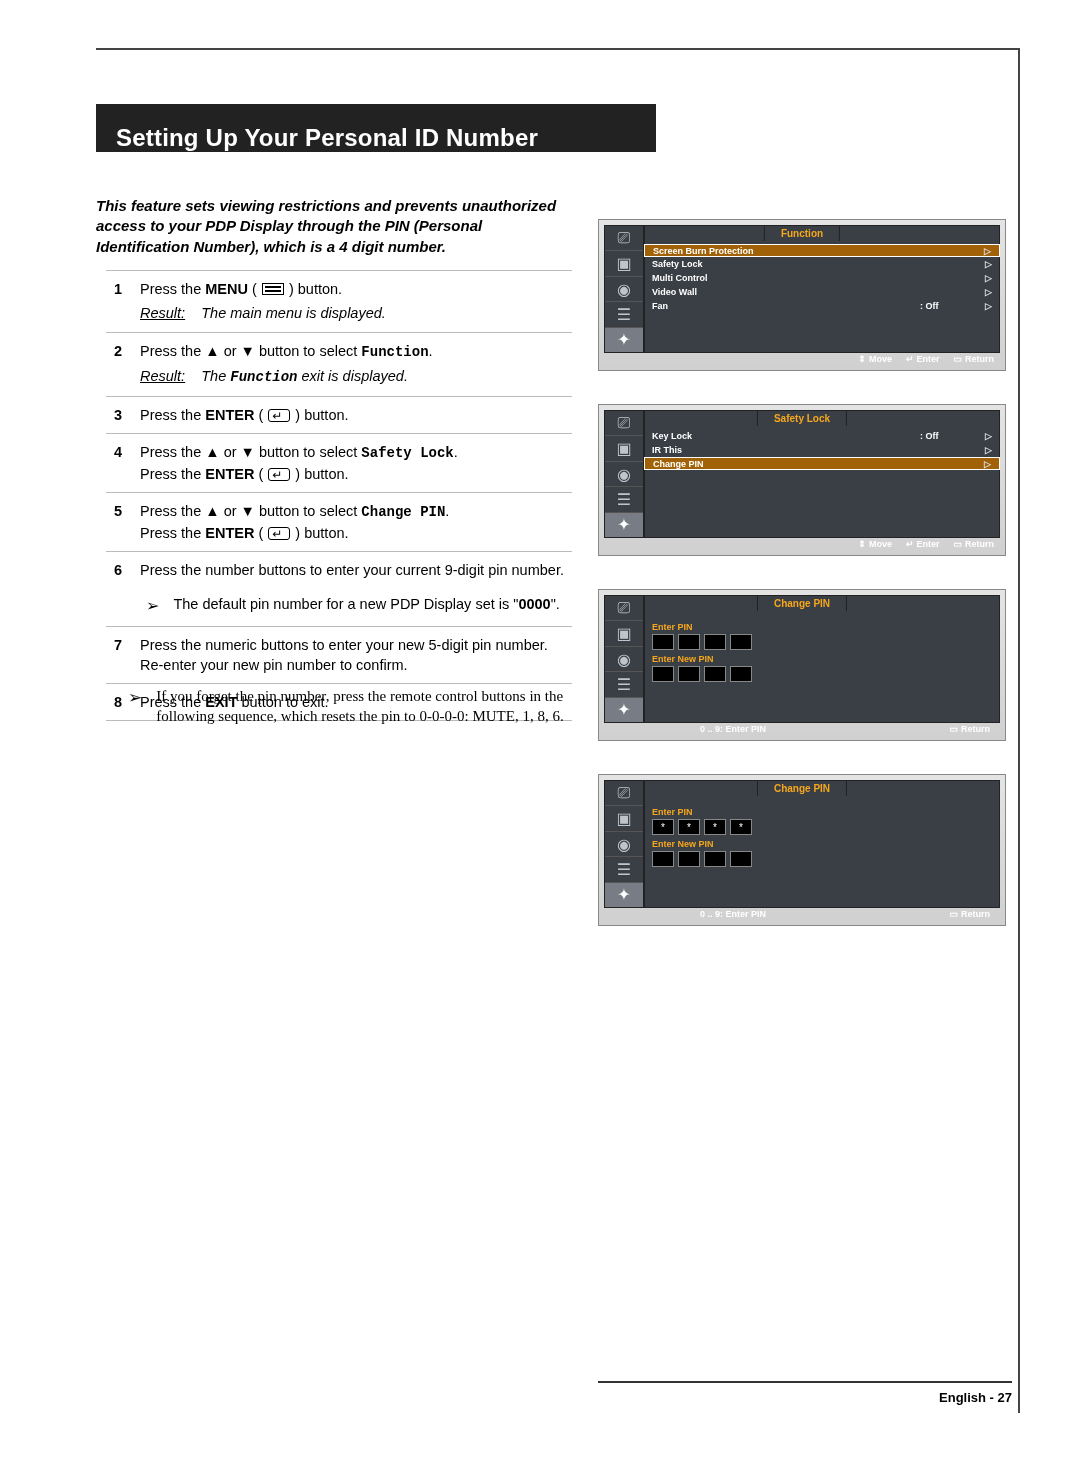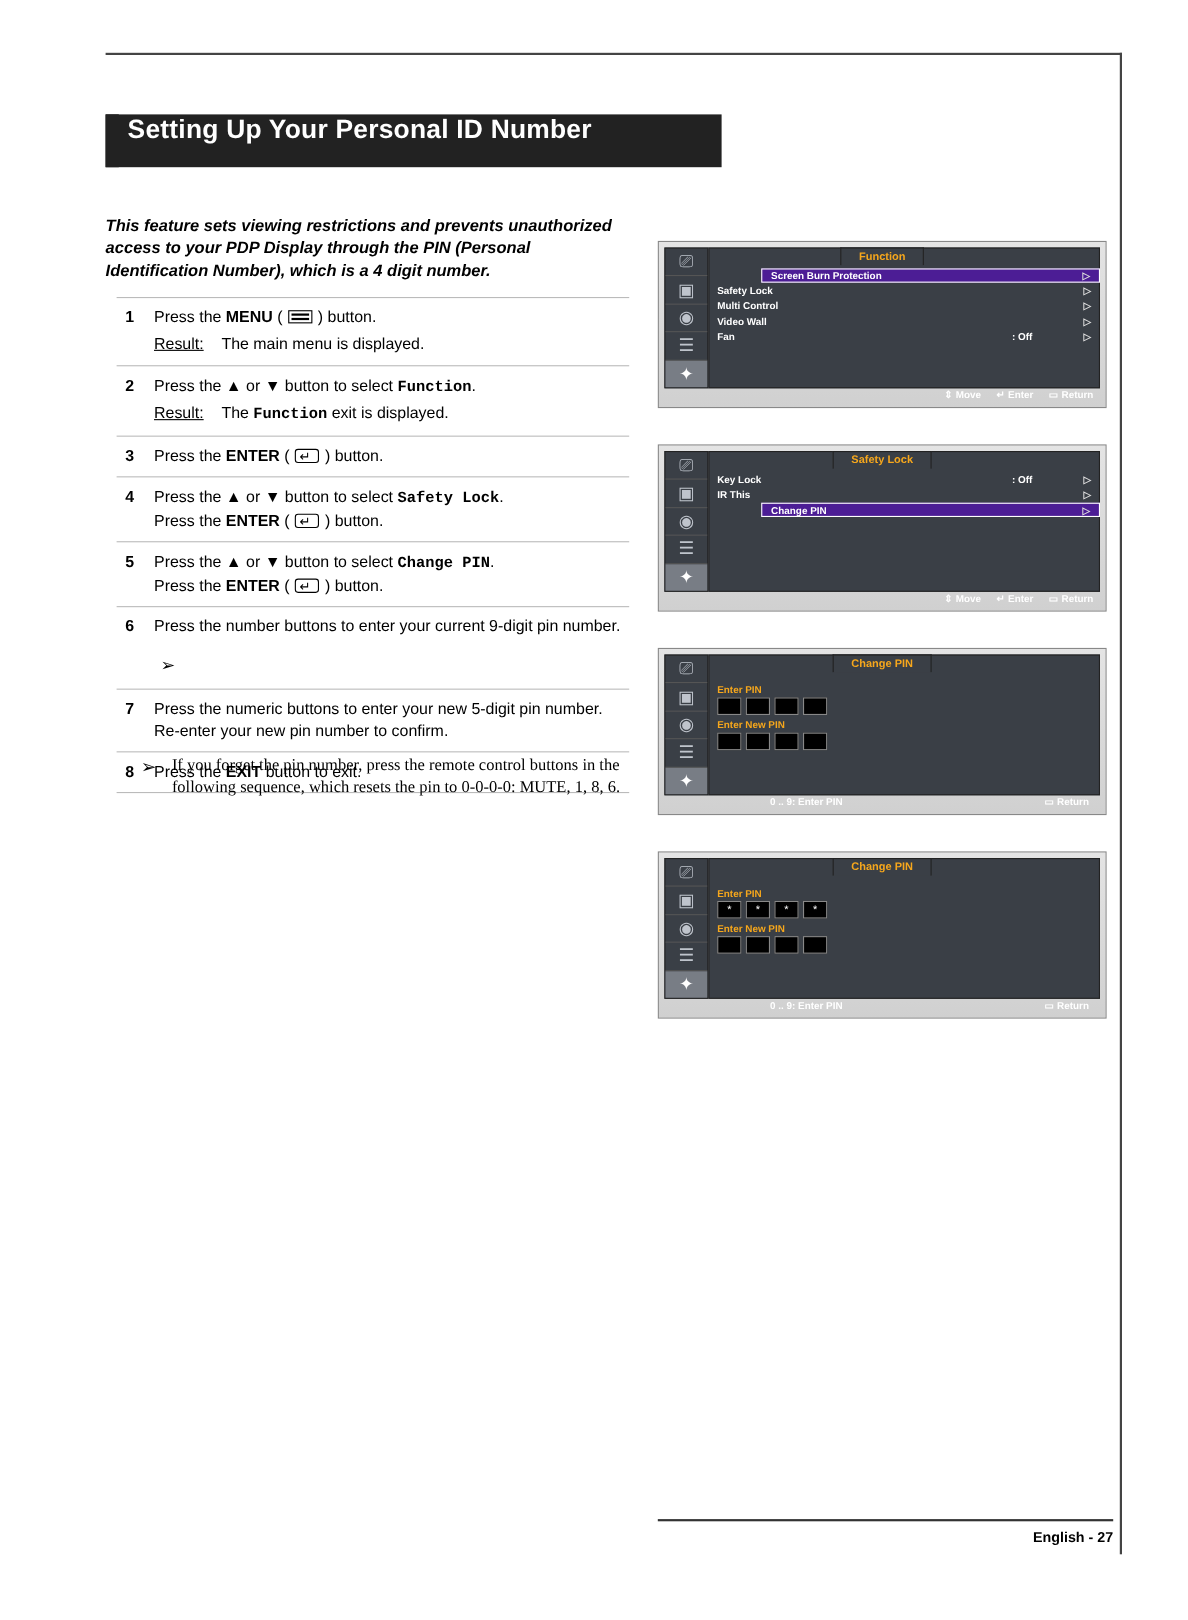--- a/index.html
+++ b/index.html
@@ -1,32 +1,32 @@
 <!DOCTYPE html>
 <html><head>
 <meta charset="utf-8">
 <style>
   * { box-sizing: border-box; margin: 0; padding: 0; }
   body { font-family: Arial, Helvetica, sans-serif; background: #fff; width: 1080px; height: 1473px; position: relative; }
 
   .page-border-top { position: absolute; left: 96px; top: 48px; right: 60px; height: 2px; background: #444; }
   .page-border-right { position: absolute; top: 48px; right: 60px; bottom: 60px; width: 2px; background: #444; }
 
-  .title-box { position: absolute; left: 96px; top: 104px; right: 424px; height: 48px; background: #222; display: flex; align-items: flex-start; padding-left: 20px; }
+  .title-box { position: absolute; left: 96px; top: 104px; right: 424px; height: 48px; background: #222; display: flex; align-items: flex-end; padding-left: 20px; }
   .title-box-accent { position: absolute; left: 96px; top: 104px; width: 12px; height: 48px; background: #000; }
   .title-text { color: #fff; font-weight: bold; font-size: 24px; letter-spacing: 0.2px; }
 
   .intro { position: absolute; left: 96px; top: 196px; width: 474px; font-style: italic; font-weight: bold; font-size: 15px; line-height: 1.35; }
 
   .steps { position: absolute; left: 106px; top: 270px; width: 466px; }
   .step-row { display: flex; gap: 18px; padding: 8px 0; border-top: 1px solid #bbb; font-size: 14.5px; line-height: 1.4; }
   .step-row:first-child { border-top: 1px solid #bbb; }
   .stepnum { width: 16px; font-weight: bold; flex-shrink: 0; text-align: right; }
   .stepbody { flex: 1; }
-  .result { margin-top: 4px; }
+  .result { margin-top: 4px; font-style: italic; }
   .result-label { text-decoration: underline; }
   .note-row { display: flex; gap: 14px; padding: 6px 0 8px 40px; border-top: none; font-size: 14.5px; line-height: 1.4; align-items: flex-start; }
   .note-row .arrow { font-size: 16px; flex-shrink:0; margin-top:1px; }
   .forget { position: absolute; left: 128px; top: 686px; width: 452px; font-size: 15px; line-height: 1.35; display: flex; gap: 14px; align-items: flex-start; font-family: 'Times New Roman', serif; }
   .forget .arrow { font-size: 17px; flex-shrink:0; margin-top:1px; font-family: Arial, sans-serif;}
 
   b.key { font-weight: bold; }
   .mono { font-family: 'Courier New', monospace; font-weight: bold; font-size: 14px; }
   .menuicon { display:inline-block; width:22px; height:12px; border:1px solid #000; position:relative; vertical-align:-1px; margin:0 1px;}
   .menuicon::before { content:''; position:absolute; left:2px; right:2px; top:2px; height:2px; background:#000;}
@@ -48,21 +48,21 @@
   .osd-sidebar .sicon:last-child { border-bottom:none; }
   .osd-sidebar .sicon.active { background:#787d85; color:#fff;}
 
   .osd-title-tab { position:absolute; left: 50%; transform:translateX(-50%); top:6px; height:16px; padding: 0 16px; background:#3a3f46; color:#f6a71c; font-size:10px; font-weight:bold; display:flex; align-items:center; border:1px solid #222; border-bottom:none;}
 
   .osd-list { position:absolute; left:46px; right:6px; top:23px; bottom:18px; padding: 2px 0; }
   .osd-item { display:flex; align-items:center; height:14px; color:#fff; font-size:9px; font-weight:bold; padding:0 8px; position:relative;}
   .osd-item .label { flex:1; }
   .osd-item .val { width: 60px; }
   .osd-item .arr { width: 12px; text-align:right; color:#ddd; font-size:9px;}
-  .osd-item.highlight { background:#4c1d95; border:1px solid #fff; height:13px;margin-left:48px;}
+  .osd-item.highlight { background:#a16207; border:1px solid #fff; height:13px;}
 
   .osd-footer { position:absolute; left:46px; right:6px; bottom:6px; height:12px; display:flex; align-items:center; justify-content:flex-end; gap:14px; padding-right:6px; color:#fff; font-size:9px; font-weight:bold;}
   .osd-footer .fitem { display:flex; align-items:center; gap:3px; }
   .osd-footer.left { justify-content: space-between; padding: 0 10px 0 56px;}
 
   .pinrow { display:flex; gap:4px; margin:2px 0 4px 8px;}
   .pinbox { width:22px; height:16px; background:#000; border:1px solid #888; display:flex; align-items:center; justify-content:center; color:#fff; font-size:10px;}
   .pinlabel { color:#f6a71c; font-size:9px; font-weight:bold; margin:4px 0 0 8px;}
 
   .pagefoot { position:absolute; right: 68px; bottom: 68px; font-size:13px; font-weight:bold; }
@@ -115,20 +115,21 @@
       <span>Press the ▲ or ▼ button to select </span><span class="mono">Change PIN</span><span>.</span><br>
       <span>Press the </span><b class="key">ENTER</b><span> ( </span><span class="entericon"></span><span> ) button.</span>
     </div>
   </div>
   <div class="step-row">
     <span class="stepnum">6</span>
     <div class="stepbody">Press the number buttons to enter your current 9-digit pin number.</div>
   </div>
   <div class="note-row">
     <span class="arrow">➢</span>
+    <span><span>The default pin number for a new PDP Display set is "</span><b>0000</b><span>".</span></span>
   </div>
   <div class="step-row">
     <span class="stepnum">7</span>
     <div class="stepbody">
       <span>Press the numeric buttons to enter your new 5-digit pin number.</span><br><span>Re-enter your new pin number to confirm.</span>
     </div>
   </div>
   <div class="step-row" style="border-bottom:1px solid #bbb;">
     <span class="stepnum">8</span>
     <div class="stepbody">

